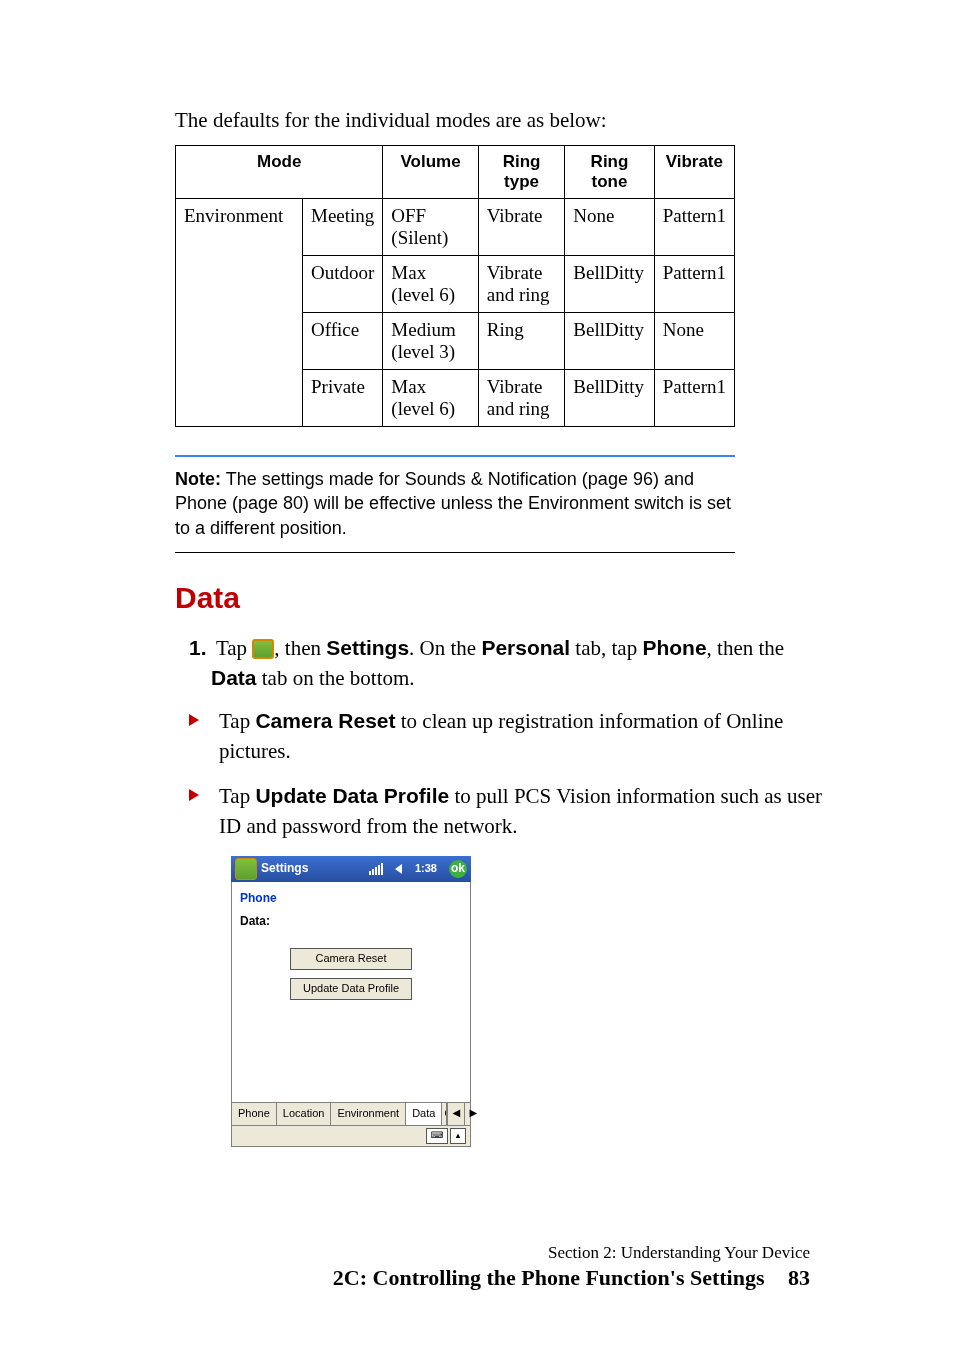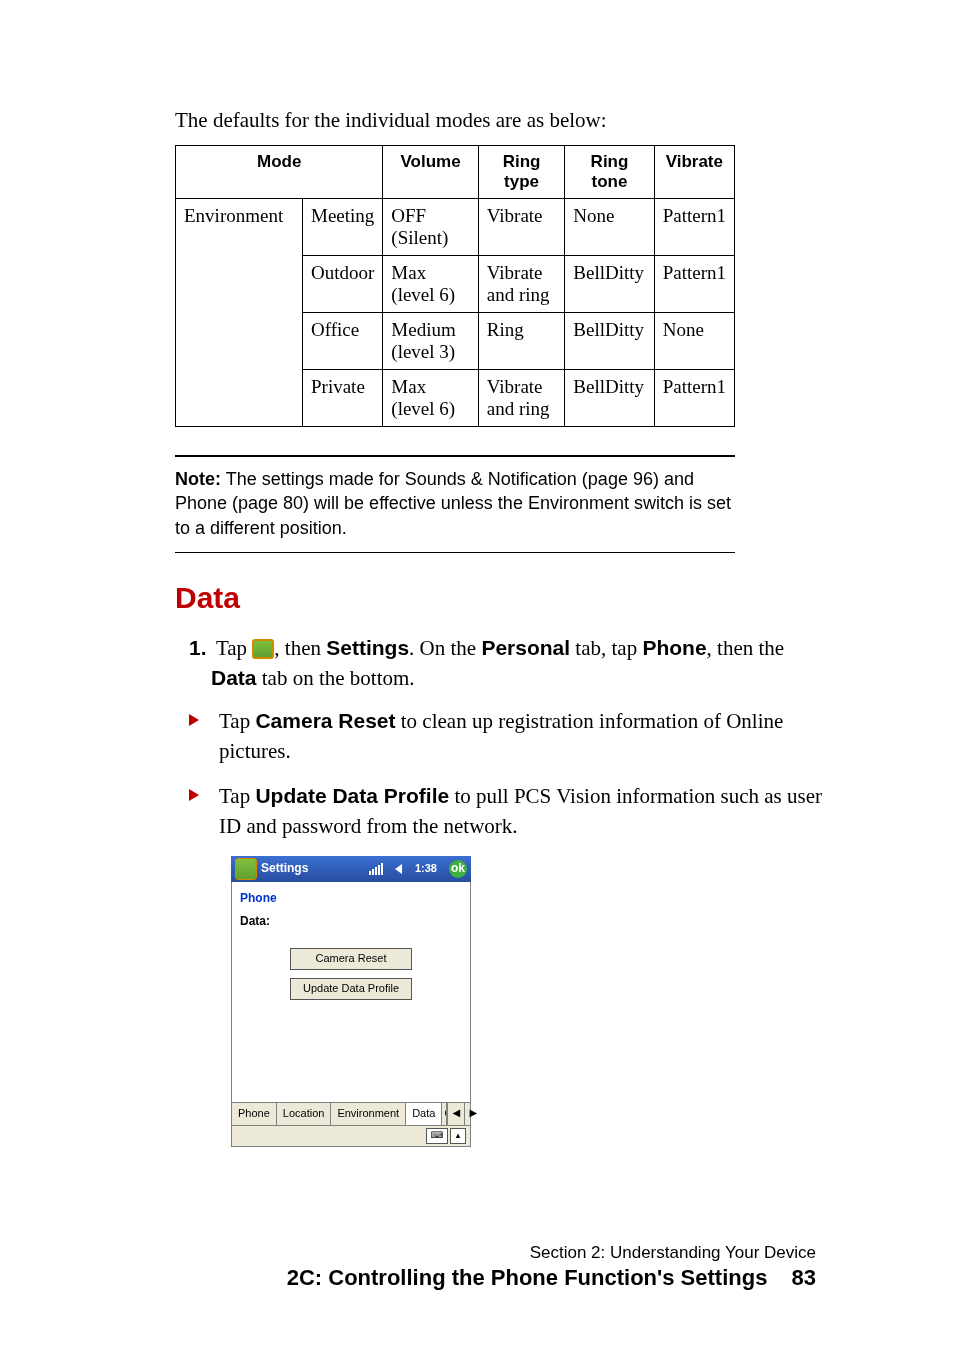--- a/index.html
+++ b/index.html
@@ -32,21 +32,21 @@
     text-align: left;
   }
   table.modes th {
     font-family: Arial, Helvetica, sans-serif;
     font-weight: bold;
     font-size: 17px;
     text-align: center;
   }
   .note-block {
     margin-top: 28px;
-    border-top: 2px solid #000000;
+    border-top: 2px solid #3b82f6;
     border-bottom: 1px solid #000;
     padding: 10px 0 12px 0;
     font-family: Arial, Helvetica, sans-serif;
     font-size: 18px;
     line-height: 1.35;
     width: 560px;
   }
   .note-block .note-label {
     font-weight: bold;
   }
@@ -219,23 +219,23 @@
     border: 1px solid #555;
     display: flex;
     align-items: center;
     justify-content: center;
     font-size: 9px;
     background: #fff;
   }
   .footer {
     position: absolute;
     bottom: 60px;
-    right: 138px;
+    right: 144px;
     text-align: right;
-    font-family: Liberation Sans, sans-serif;
+    font-family: Liberation Serif, serif;
   }
   .footer .sec {
     font-size: 17px;
     margin-bottom: 2px;
   }
   .footer .chap {
     font-size: 22px;
     font-weight: bold;
   }
   .footer .pno {

